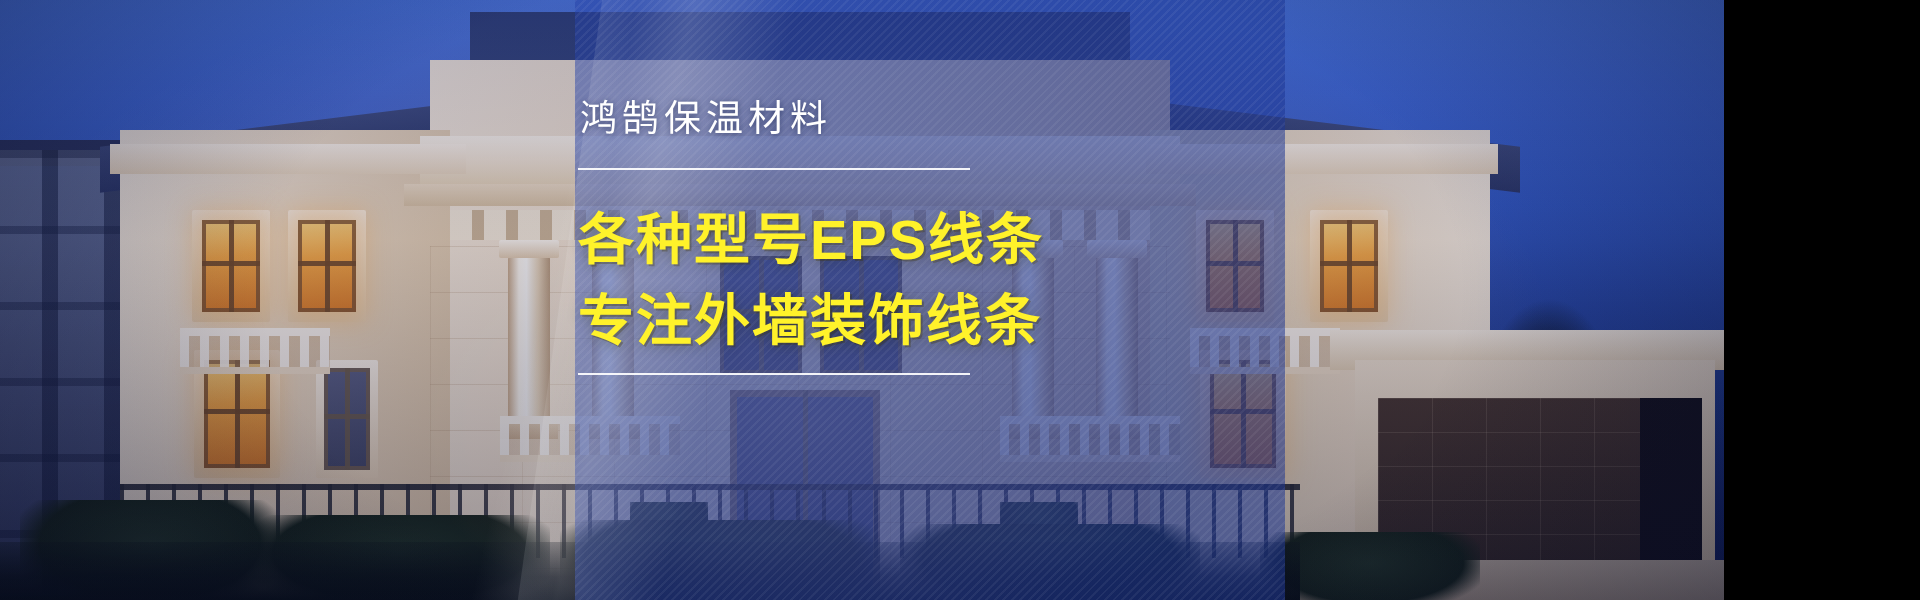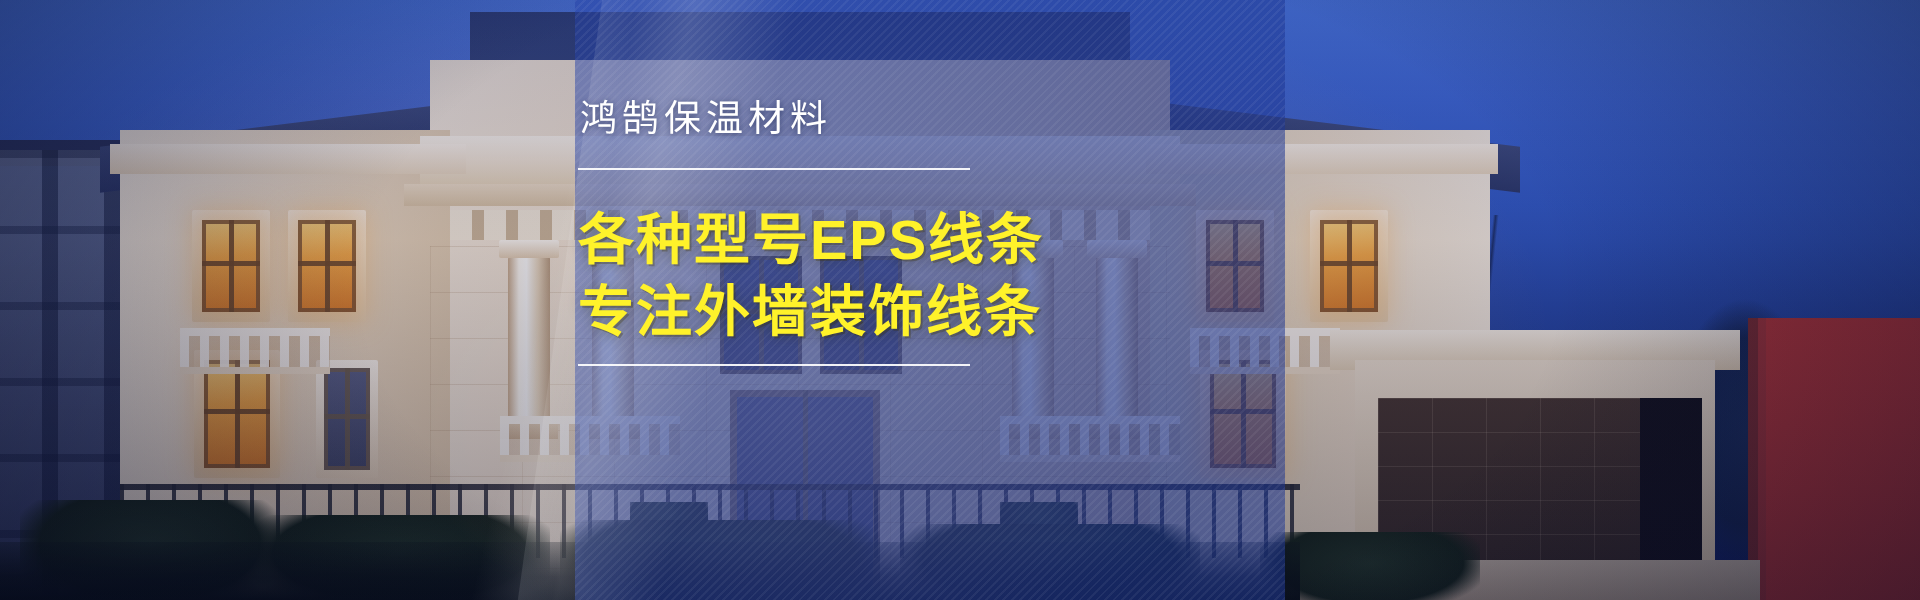--- a/index.html
+++ b/index.html
@@ -5,21 +5,21 @@
 <style>
   html, body {
     margin: 0;
     padding: 0;
     background: #000;
   }
   * { box-sizing: border-box; }
 
   .banner {
     position: relative;
-    width: 1920px;
+    width: 1724px;
     height: 600px;
     overflow: hidden;
     font-family: "Liberation Sans", "DejaVu Sans", sans-serif;
     background: #2b47a8;
     user-select: none;
   }
 
   
   .photo { position: absolute; inset: 0; overflow: hidden; }
 
@@ -305,21 +305,21 @@
     font-size: 56px;
     line-height: 1.07;
     font-weight: 700;
     letter-spacing: 2px;
     color: #fff22a;
     text-shadow:
       2px 2px 0 rgba(60,50,0,.30),
       0 2px 14px rgba(40,40,0,.35);
   }
   .headline .ln { display: block; white-space: nowrap; margin-top: 40px; }
-  .headline .ln + .ln { margin-top: 12px; }
+  .headline .ln + .ln { margin-top: 21px; }
 
   .tagline {
     margin: 0 0 0 2px;
     font-size: 29px;
     letter-spacing: 3px;
     color: #ffffff;
     font-weight: 400;
     white-space: nowrap;
     text-shadow: 0 1px 6px rgba(10,20,60,.5);
   }

